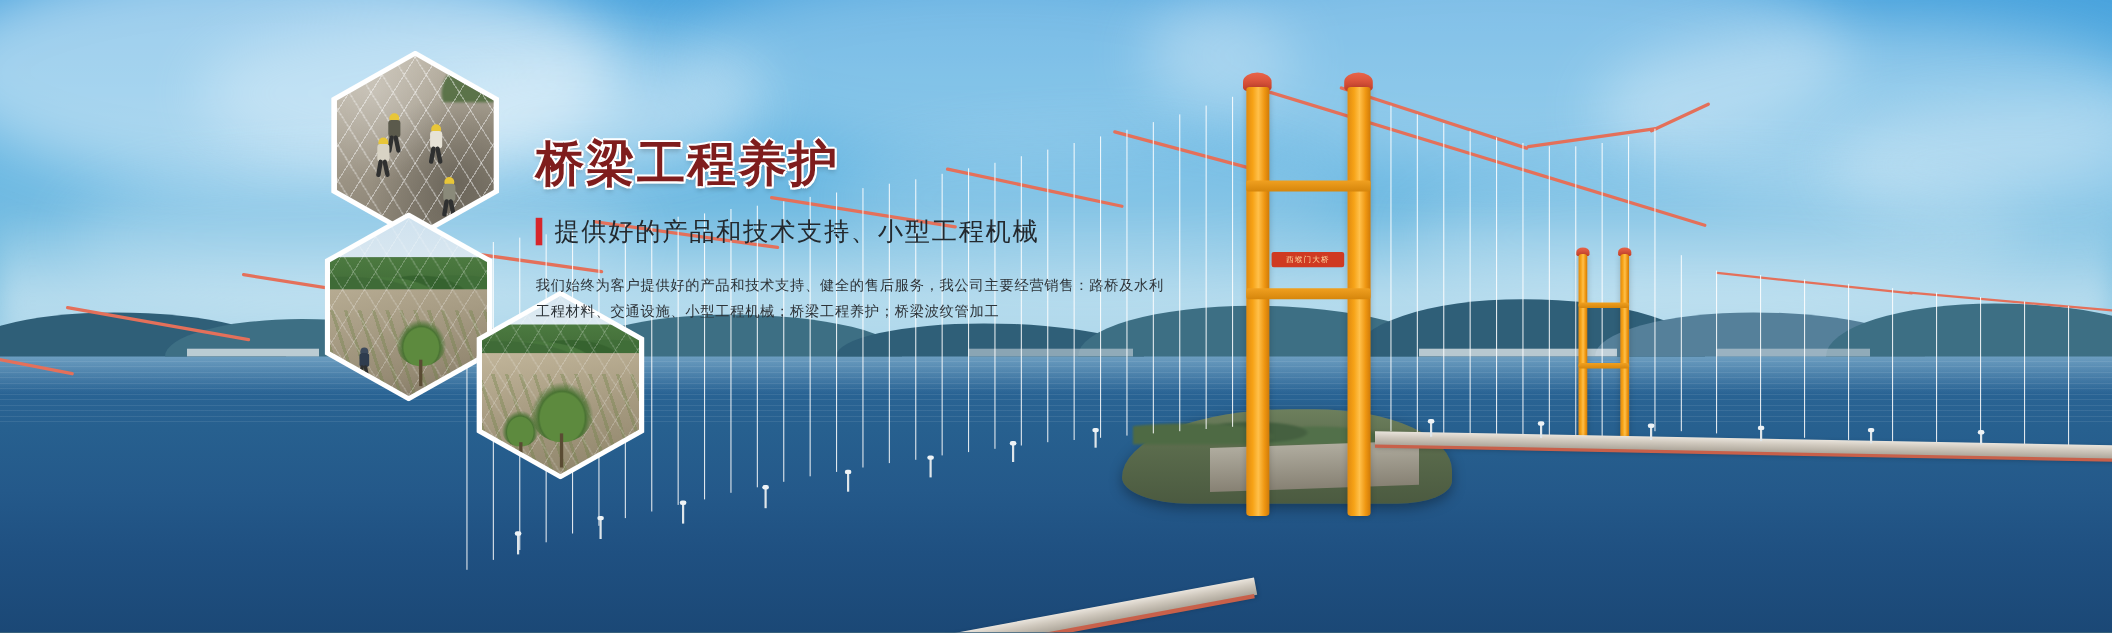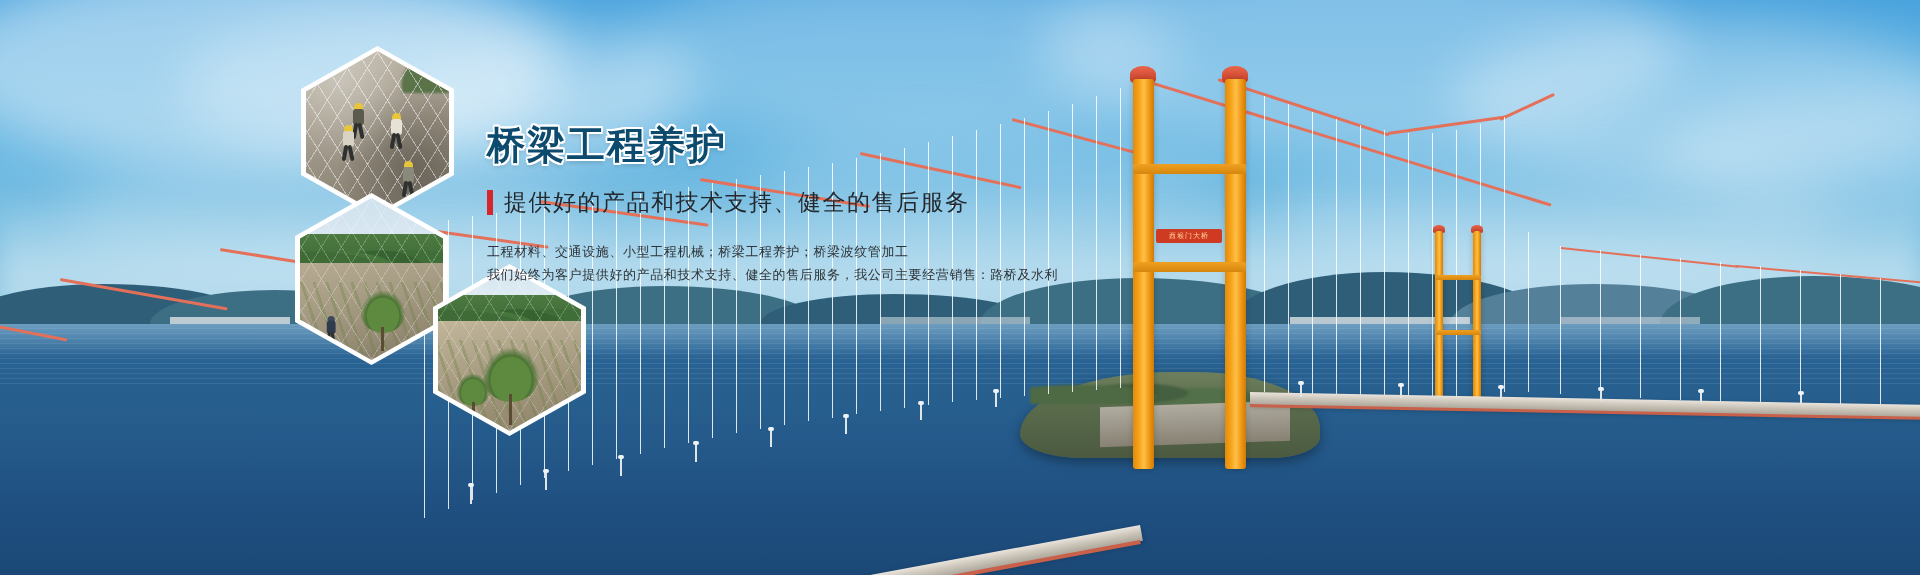--- a/index.html
+++ b/index.html
@@ -171,21 +171,21 @@
   .tree{position:absolute;}
   .tree .crown{position:absolute;width:100%;height:72%;left:0;top:0;
      background:radial-gradient(ellipse at 50% 60%,#5d8a3e 0 48%,#4a7333 52%,transparent 70%);border-radius:50%;}
   .tree .trunk{position:absolute;left:46%;top:62%;width:3px;height:40%;background:#5a4b33;}
 
   
   .copy{position:absolute;left:487px;top:120px;width:760px;}
 
   .headline{display:flex;align-items:baseline;gap:18px;white-space:nowrap;}
   .hl-main{
-    font-size:38px;font-weight:bold;color:#0c4a6e;letter-spacing:2px;
+    font-size:44px;font-weight:bold;color:#7f1d1d;letter-spacing:2px;
     text-shadow:
       -1.6px -1.6px 0 #ffffff, 1.6px -1.6px 0 #ffffff,
       -1.6px  1.6px 0 #ffffff, 1.6px  1.6px 0 #ffffff,
        0 -1.8px 0 #ffffff, 0 1.8px 0 #ffffff,
       -1.8px 0 0 #ffffff, 1.8px 0 0 #ffffff,
        0 3px 5px rgba(0,0,0,.22);
   }
   .hl-sub{
     font-size:31px;font-weight:bold;color:#2b2f33;letter-spacing:1px;
     text-shadow:0 1px 2px rgba(255,255,255,.35);
@@ -441,23 +441,23 @@
   </div>
 
   <div class="copy">
 
     <div class="headline">
       <span class="hl-main">桥梁工程养护</span>
     </div>
 
     <div class="subline">
       <span class="redbar"></span>
-      <span class="subline-txt">提供好的产品和技术支持、健全的售后服务</span>
+      <span class="subline-txt">提供好的产品和技术支持、小型工程机械</span>
     </div>
 
     <div class="desc">
+      <div>我们始终为客户提供好的产品和技术支持、健全的售后服务，我公司主要经营销售：路桥及水利</div>
       <div>工程材料、交通设施、小型工程机械；桥梁工程养护；桥梁波纹管加工</div>
-      <div>我们始终为客户提供好的产品和技术支持、健全的售后服务，我公司主要经营销售：路桥及水利</div>
     </div>
 
   </div>
 
 </div>
 
 </body></html>

